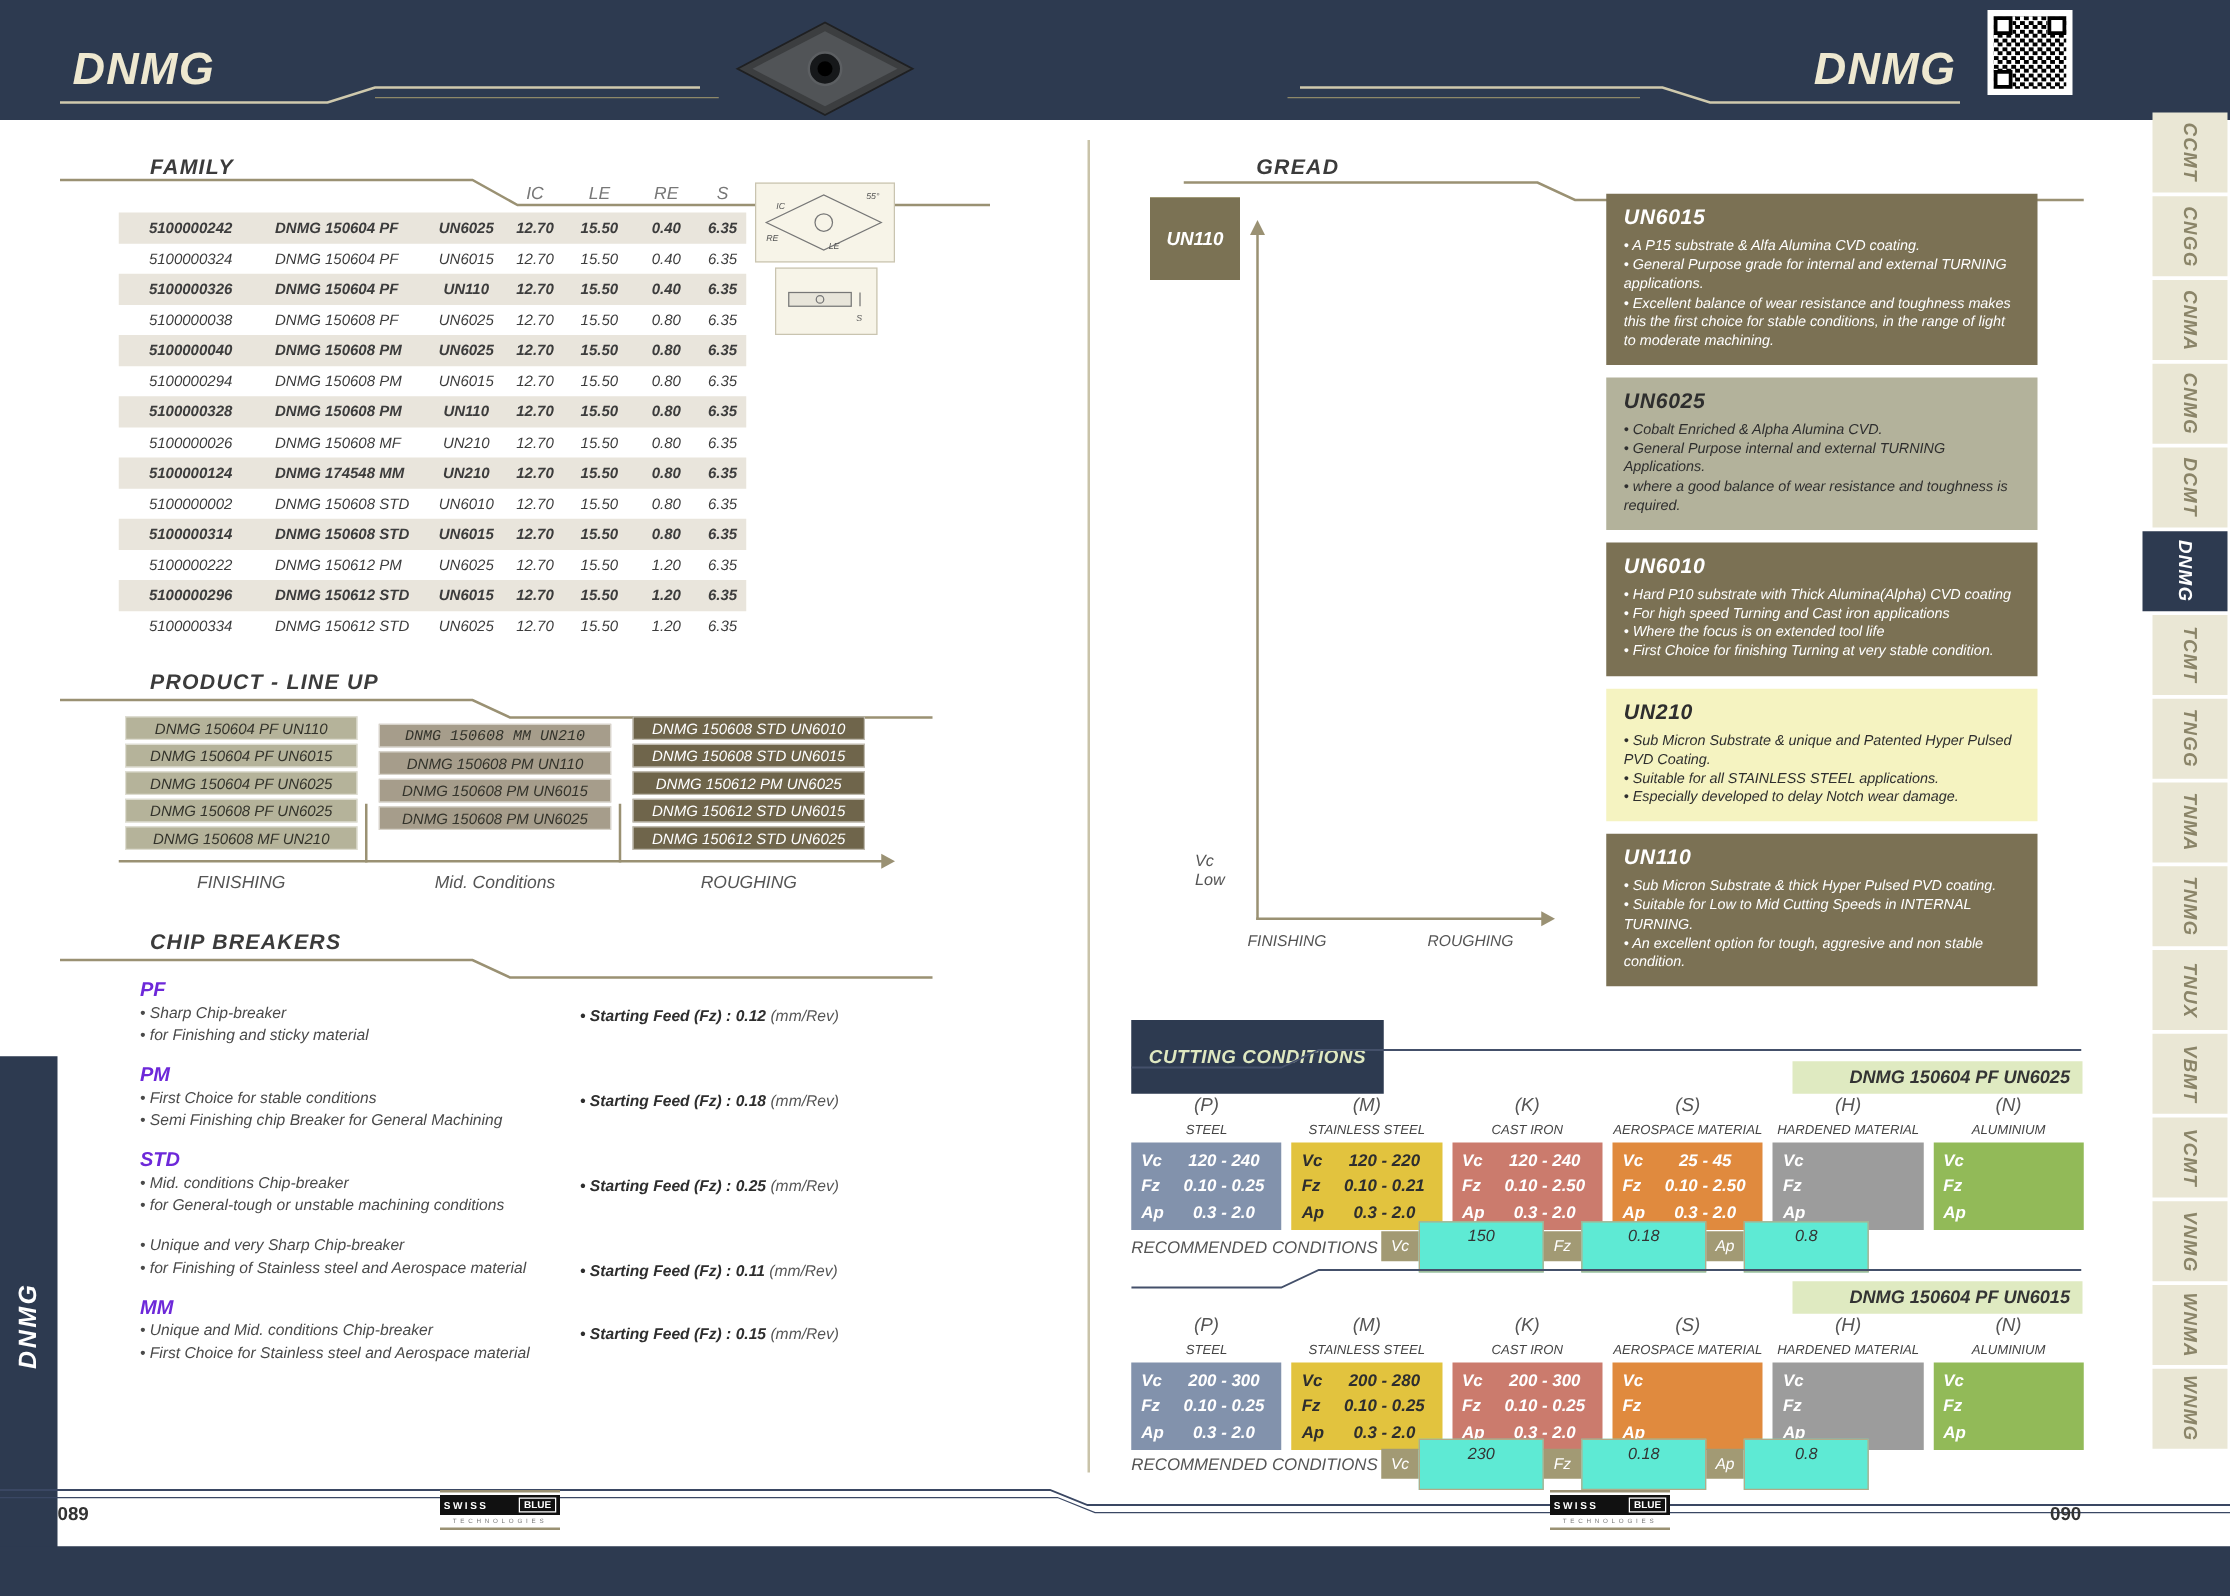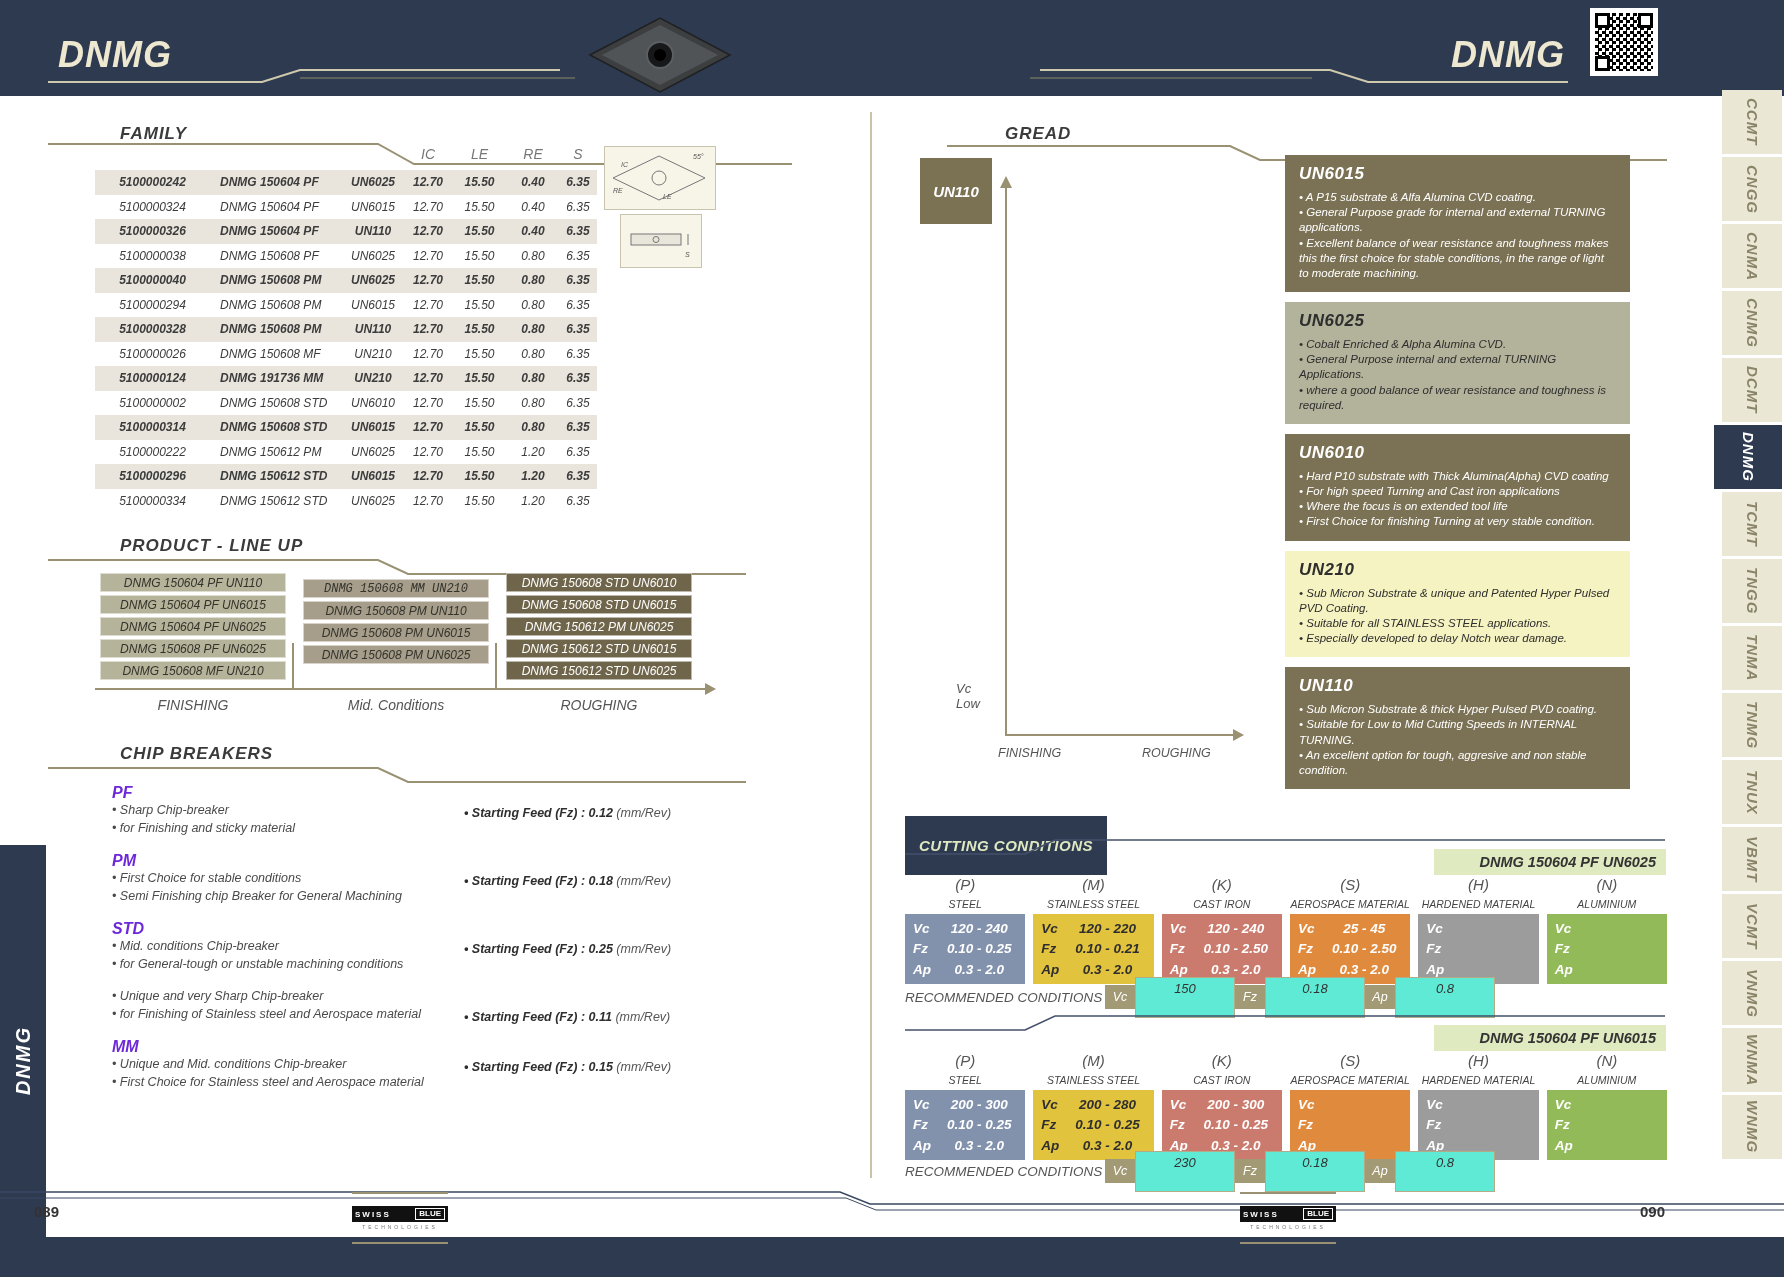--- a/index.html
+++ b/index.html
@@ -114,23 +114,23 @@
   .ct-cell.darktx{color:#2e2e2e;}
   .ct-row{display:flex;} .ct-row .lb{width:28px;} .ct-row .vl{flex:1;text-align:center;}
   .ct-rec{position:absolute;left:905px;width:762px;height:26px;display:flex;align-items:center;}
   .ct-r1{top:984px;} .ct-r2{top:1158px;}
   .ct-rec .rlb{width:200px;font-size:13.5px;color:#555;}
   .chip{width:30px;height:24px;background:#a29a74;color:#fff;font-size:12.5px;text-align:center;line-height:24px;}
   .rval{width:100px;height:41px;background:#5eead4;border:1px solid #b3ab88;box-sizing:border-box;text-align:center;
         line-height:22px;font-size:13px;color:#333;}
   
   .pnum{position:absolute;font-size:15px;font-weight:bold;color:#333;font-style:normal;}
-  .pn-l{left:34px;top:1203px;} .pn-r{left:1640px;top:1203px;}
+  .pn-l{left:46px;top:1203px;} .pn-r{left:1640px;top:1203px;}
   .logo{position:absolute;top:1192px;width:96px;text-align:center;font-style:normal;
-        border-top:2px solid #9a9173;border-bottom:2px solid #9a9173;padding:12px 0;box-sizing:border-box;}
+        border-top:2px solid #9a9173;border-bottom:2px solid #9a9173;padding:2px 0;box-sizing:border-box;}
   .logo-l{left:352px;} .logo-r{left:1240px;}
   .logo-row{display:flex;background:#111;height:16px;align-items:center;padding:0 3px;}
   .logo-swiss{color:#fff;font-size:8px;font-weight:bold;letter-spacing:2px;flex:1;text-align:left;}
   .logo-blue{color:#fff;font-size:8px;font-weight:bold;border:1px solid #fff;padding:0 3px;line-height:10px;}
   .logo-sub{font-size:5px;letter-spacing:3px;color:#777;margin-top:2px;}
 </style>
 </head>
 <body>
 
 <div class="page">
@@ -296,21 +296,21 @@
         <span class="c-code">5100000026</span>
         <span class="c-desc">DNMG 150608 MF</span>
         <span class="c-grade">UN210</span>
         <span class="c-num">12.70</span>
         <span class="c-num">15.50</span>
         <span class="c-num">0.80</span>
         <span class="c-num">6.35</span>
       </div>
       <div class="fam-row hl">
         <span class="c-code">5100000124</span>
-        <span class="c-desc">DNMG 191736 MM</span>
+        <span class="c-desc">DNMG 174548 MM</span>
         <span class="c-grade">UN210</span>
         <span class="c-num">12.70</span>
         <span class="c-num">15.50</span>
         <span class="c-num">0.80</span>
         <span class="c-num">6.35</span>
       </div>
       <div class="fam-row">
         <span class="c-code">5100000002</span>
         <span class="c-desc">DNMG 150608 STD</span>
         <span class="c-grade">UN6010</span>

